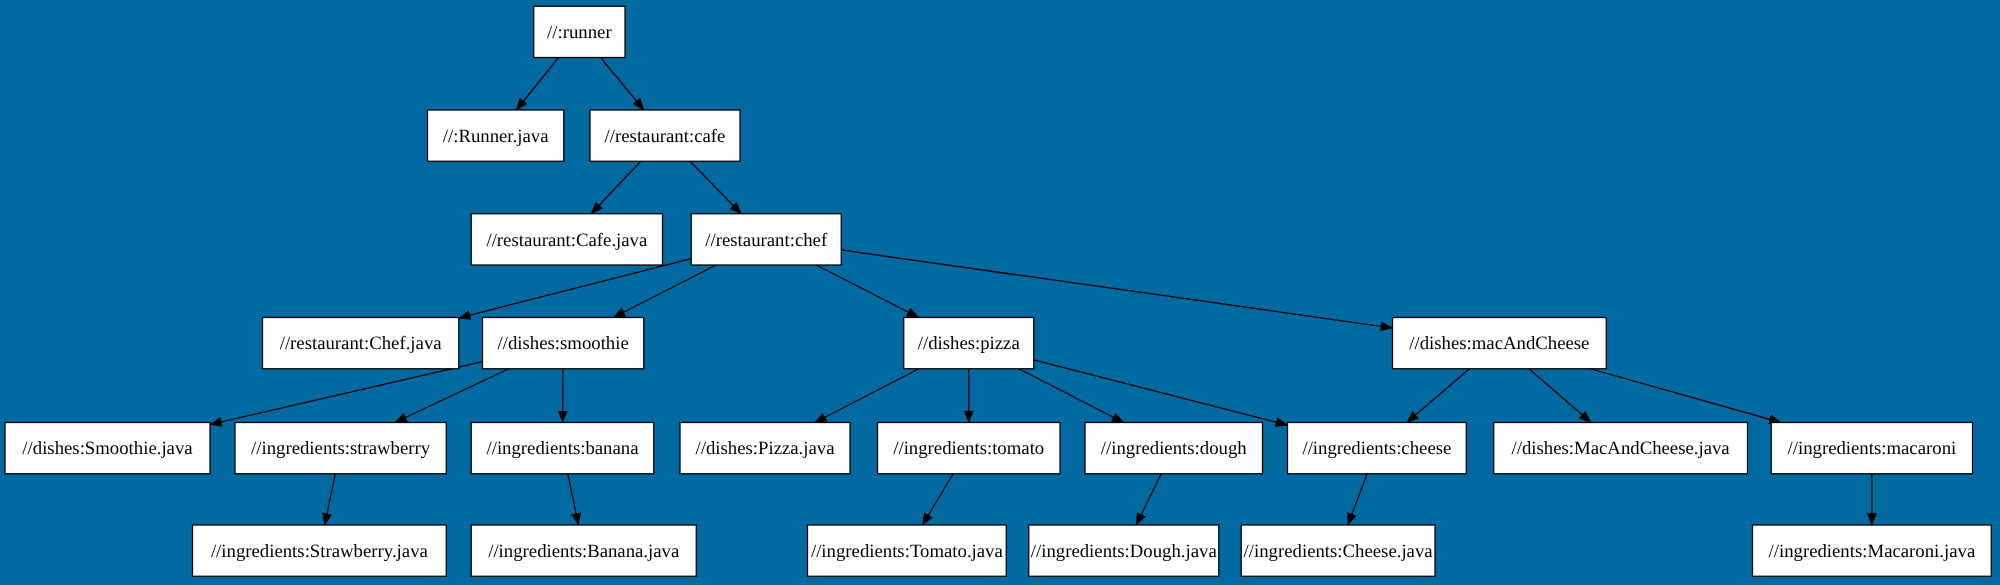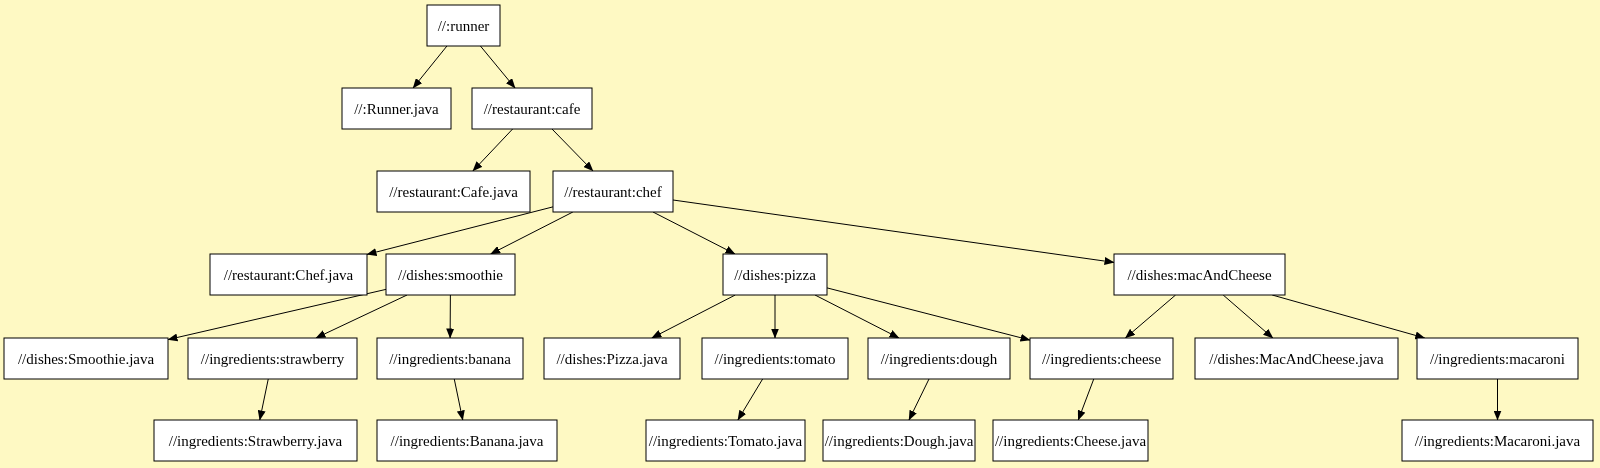--- a/index.html
+++ b/index.html
@@ -4,21 +4,21 @@
 <style>
   html, body {
     margin: 0;
     padding: 0;
     background: #ffffff;
   }
   .graph-canvas {
     position: relative;
     width: 1600px;
     height: 468px;
-    background: #fef9c3;
+    background: #0369a1;
     overflow: hidden;
   }
   svg.graph {
     display: block;
     width: 1600px;
     height: 468px;
   }
   svg.graph text {
     font-family: "Liberation Serif", "DejaVu Serif", serif;
     font-size: 15px;

